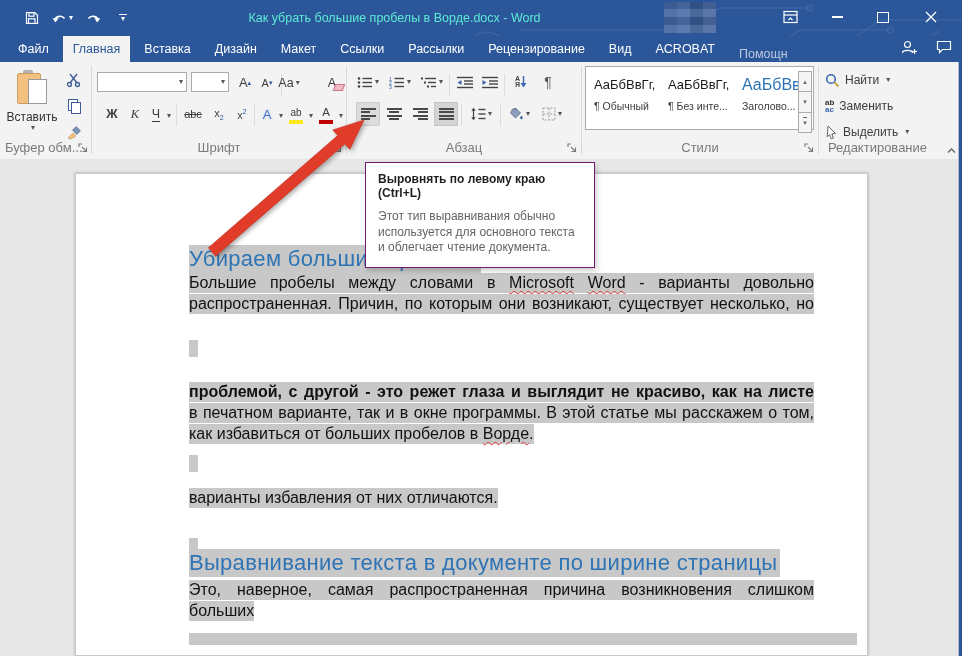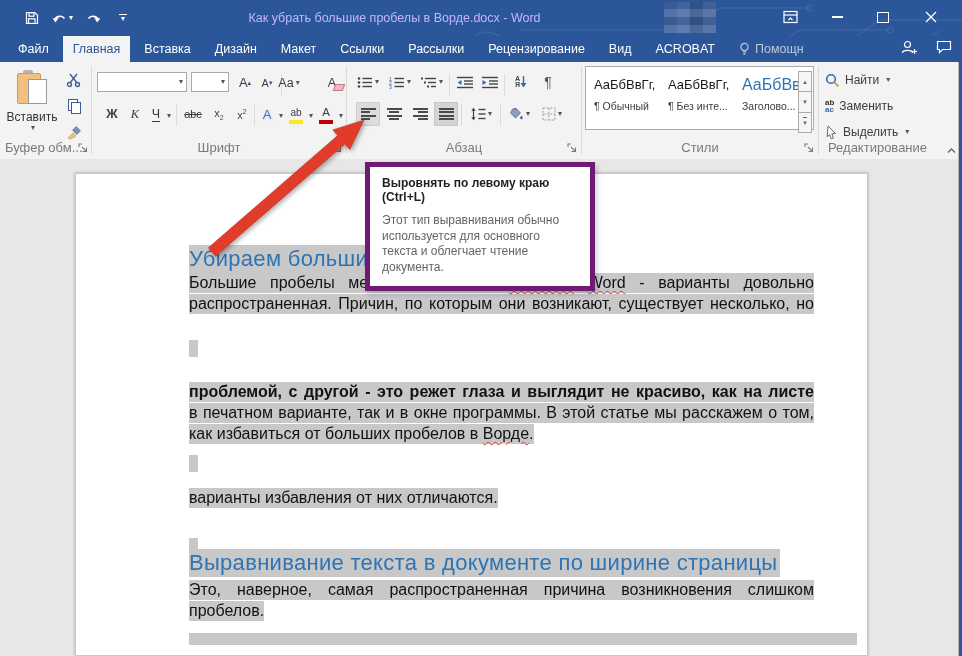--- a/index.html
+++ b/index.html
@@ -6,33 +6,33 @@
   #app{position:relative;width:962px;height:656px;overflow:hidden;
        font-family:"Liberation Sans",sans-serif;background:#e7e7e7;
        -webkit-font-smoothing:antialiased;}
   
   .titlebar{position:absolute;left:0;top:0;width:962px;height:36px;background:#2b579a;}
   .tabrow{position:absolute;left:0;top:36px;width:962px;height:26px;background:#2b579a;}
   .circuit{position:absolute;left:430px;top:0;width:532px;height:62px;pointer-events:none;opacity:.55;}
   .qat{position:absolute;left:22px;top:6px;height:24px;display:flex;align-items:center;gap:10px;}
   .qbtn{display:flex;align-items:center;justify-content:center;height:22px;min-width:20px;cursor:default;}
   .title-text{position:absolute;left:0;top:0;width:789px;height:36px;line-height:36px;
-      text-align:center;color:#c4b5fd;font-size:12.5px;pointer-events:none;}
+      text-align:center;color:#5eead4;font-size:12.5px;pointer-events:none;}
   .censor{position:absolute;left:664px;top:2px;width:52px;height:31px;
       background:linear-gradient(90deg,#40639f 0 13px,#4a6ca6 13px 26px,#35588f 26px 39px,#48679f 39px 52px);}
   .censor:after{content:"";position:absolute;inset:0;
       background:repeating-linear-gradient(0deg,rgba(255,255,255,.10) 0 8px,rgba(0,0,0,.08) 8px 16px);}
   .winbtn{position:absolute;top:0;width:34px;height:34px;display:flex;align-items:center;justify-content:center;}
   .min-glyph{width:11px;height:1.4px;background:#fff;}
   .max-glyph{width:10px;height:9px;border:1.4px solid #fff;}
   
   .tabs{display:flex;align-items:stretch;height:26px;padding-left:8px;gap:4px;}
   .tab{padding:0 10px;line-height:26px;color:#fff;font-size:12.5px;white-space:nowrap;cursor:default;}
   .tab.active{background:#f3f3f3;color:#2b579a;}
-  .tab.assist{color:#bcc7dd;display:flex;align-items:center;gap:5px;}
+  .tab.assist{color:#bcc7dd;display:flex;align-items:center;gap:5px;flex-direction:column;}
   .tabrow-icons{position:absolute;right:10px;top:0;height:26px;display:flex;align-items:center;gap:18px;}
   
   .ribbon{position:absolute;left:0;top:62px;width:962px;height:97px;background:#f3f3f3;border-bottom:1px solid #d5d5d5;}
   .rgroup{position:absolute;top:0;height:97px;}
   .gsep{position:absolute;top:4px;height:88px;width:1px;background:#dadada;}
   .glabel{position:absolute;bottom:4px;left:0;right:0;text-align:center;font-size:13px;color:#7a7a7a;white-space:nowrap;}
   .launcher{position:absolute;bottom:4px;width:14px;height:14px;display:flex;align-items:center;justify-content:center;cursor:default;}
   .rbtn{position:absolute;display:flex;align-items:center;justify-content:center;cursor:default;color:#444;}
   .pressed{background:#d4d4d4;border:1px solid #c6c6c6;box-sizing:border-box;}
   .hover{background:#dcdcdc;border:1px solid #cfcfcf;box-sizing:border-box;}
@@ -76,21 +76,21 @@
   .doc-line{position:absolute;left:113px;width:625px;height:21px;line-height:21px;font-size:16px;color:#121212;
         text-align:justify;text-align-last:justify;white-space:normal;}
   .doc-line.last{text-align-last:left;}
   .doc-line .sel{background:#c8c8c8;padding:1px 0 2px;}
   .misspell{text-decoration:underline wavy #e03838 1px;text-underline-offset:2px;}
   .doc-chip{position:absolute;left:113px;width:9px;height:17px;background:#c8c8c8;}
   .doc-bar{position:absolute;left:113px;width:668px;height:12px;background:#c8c8c8;}
   .winborder{position:absolute;right:0;top:62px;bottom:0;width:4px;
         background:linear-gradient(90deg,#b6bcc6 0 1px,#2b579a 1px 100%);}
   
-  .tooltip{position:absolute;left:365px;top:162px;width:230px;background:#fff;border:5px solid #701a75;
+  .tooltip{position:absolute;left:365px;top:162px;width:230px;background:#fff;border:1px solid #701a75;
         box-shadow:2px 3px 5px rgba(0,0,0,.18);padding:9px 12px 11px;box-sizing:border-box;z-index:60;}
   .tt-title{font-size:12px;font-weight:bold;color:#1f1f1f;margin-bottom:9px;}
   .tt-body{font-size:12px;color:#646464;line-height:15.5px;}
   .tt-body + .tt-body{margin-top:11px;}
   
   .arrow{position:absolute;left:190px;top:105px;z-index:50;filter:drop-shadow(2px 2px 2px rgba(0,0,0,.3));}
   
   .al{width:15px;height:13px;display:flex;flex-direction:column;justify-content:space-between;}
   .al i{display:block;height:2px;background:#4a4a4a;}
   .al.l{align-items:flex-start}.al.c{align-items:center}.al.r{align-items:flex-end}
@@ -551,21 +551,20 @@
         <div class="doc-line" style="top: 119px;"><span class="sel"><span>распространенная. Причин, по которым они возникают, существует несколько, но</span></span></div>
         <div class="doc-chip" style="top: 166px;"></div>
         <div class="doc-line" style="top: 207px; font-weight: bold;"><span class="sel"><span>проблемой, с другой - это режет глаза и выглядит не красиво, как на листе бумаги,</span></span></div>
         <div class="doc-line" style="top: 228px;"><span class="sel"><span>в печатном варианте, так и в окне программы. В этой статье мы расскажем о том,</span></span></div>
         <div class="doc-line last" style="top: 249px;"><span class="sel"><span>как избавиться от больших пробелов в </span><span class="misspell">Ворде</span><span>.</span></span></div>
         <div class="doc-chip" style="top: 281px;"></div>
         <div class="doc-line last" style="top: 313px;"><span class="sel"><span>варианты избавления от них отличаются.</span></span></div>
         <div class="doc-chip" style="top: 364px;"></div>
         <div class="doc-h" style="top: 376px;"><span class="sel">Выравнивание текста в документе по ширине страницы</span></div>
         <div class="doc-line" style="top: 405px;"><span class="sel"><span>Это, наверное, самая распространенная причина возникновения слишком больших</span></span></div>
-        <div class="doc-line last" style="top: 426px;"><span class="sel"><span>пробелов.</span></span></div>
         <div class="doc-bar" style="top: 459px;"></div>
       </div>
   </div>
   <div class="winborder"></div>
 
   <svg class="arrow" width="190" height="170" viewBox="0 0 190 170">
     <polygon points="18.4,142.8 147.7,30.5 142.8,24.9 174,15 159.8,44.5 154.9,38.9 25.6,151.2" fill="#e13b2a" stroke="#c03022" stroke-width="0.6"></polygon>
   </svg>
 
   <div class="tooltip">

